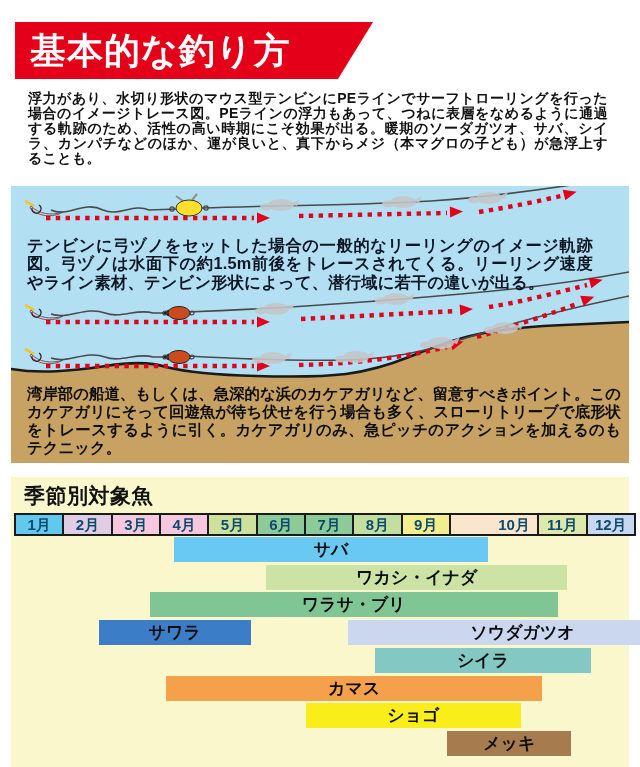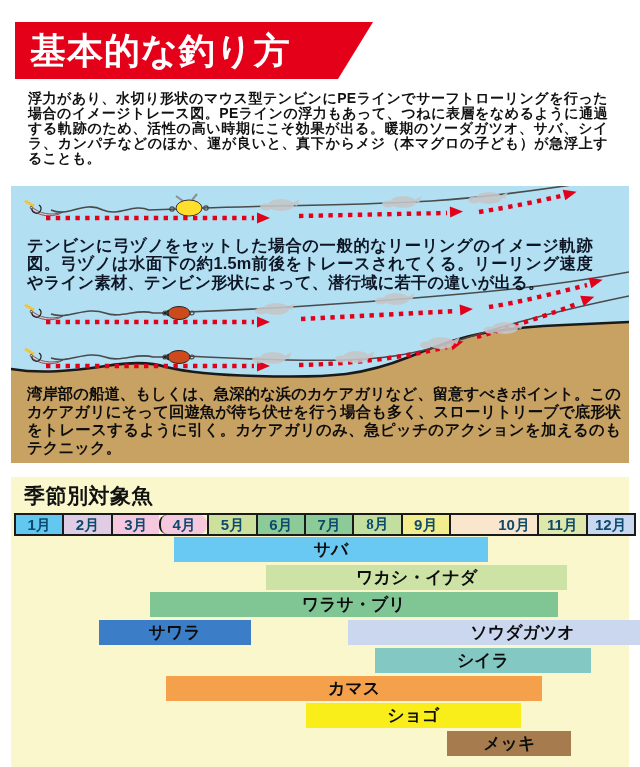--- a/index.html
+++ b/index.html
@@ -148,25 +148,25 @@
     <p class="cap cap1">テンビンに弓ヅノをセットした場合の一般的なリーリングのイメージ軌跡図。弓ヅノは水面下の約1.5m前後をトレースされてくる。リーリング速度やライン素材、テンビン形状によって、潜行域に若干の違いが出る。</p>
     <p class="cap cap2">湾岸部の船道、もしくは、急深的な浜のカケアガリなど、留意すべきポイント。このカケアガリにそって回遊魚が待ち伏せを行う場合も多く、スローリトリーブで底形状をトレースするように引く。カケアガリのみ、急ピッチのアクションを加えるのもテクニック。</p>
   </div>
 
   <div class="chart" style="background: rgb(250, 247, 204);">
     <h2>季節別対象魚</h2>
     <div class="months" id="months">
         <div class="mcell" style="background: rgb(98, 200, 240);">1月</div>
         <div class="mcell" style="background: rgb(224, 205, 227);">2月</div>
         <div class="mcell" style="background: rgb(246, 200, 222);">3月</div>
-        <div class="mcell" style="background: rgb(246, 200, 222); border-radius: 8px;">4月</div>
+        <div class="mcell" style="background: rgb(246, 200, 222);">4月</div>
         <div class="mcell" style="background: rgb(205, 225, 156);">5月</div>
         <div class="mcell" style="background: rgb(140, 202, 152);">6月</div>
         <div class="mcell" style="background: rgb(140, 202, 152);">7月</div>
-        <div class="mcell" style="background: rgb(194, 223, 160); font-family: Liberation Serif, serif;">8月</div>
+        <div class="mcell" style="background: rgb(194, 223, 160);">8月</div>
         <div class="mcell" style="background: rgb(242, 238, 142);">9月</div>
         <div class="mcell" style="background: rgb(250, 229, 205); padding-left: 40px;">10月</div>
         <div class="mcell" style="background: rgb(222, 232, 171);">11月</div>
         <div class="mcell" style="background: rgb(201, 216, 241);">12月</div>
       </div>
     <div class="bars" id="bars">
         <div class="fbar" style="left: 162.6px; width: 314.6px; top: 0px; background: rgb(106, 201, 243);">サバ</div>
         <div class="fbar" style="left: 255.4px; width: 300.6px; top: 27.7px; background: rgb(204, 227, 165);">ワカシ・イナダ</div>
         <div class="fbar" style="left: 138.8px; width: 407.9px; top: 55.4px; background: rgb(128, 198, 148);">ワラサ・ブリ</div>
         <div class="fbar" style="left: 87.5px; width: 152.4px; top: 83.1px; background: rgb(59, 126, 199);">サワラ</div>

